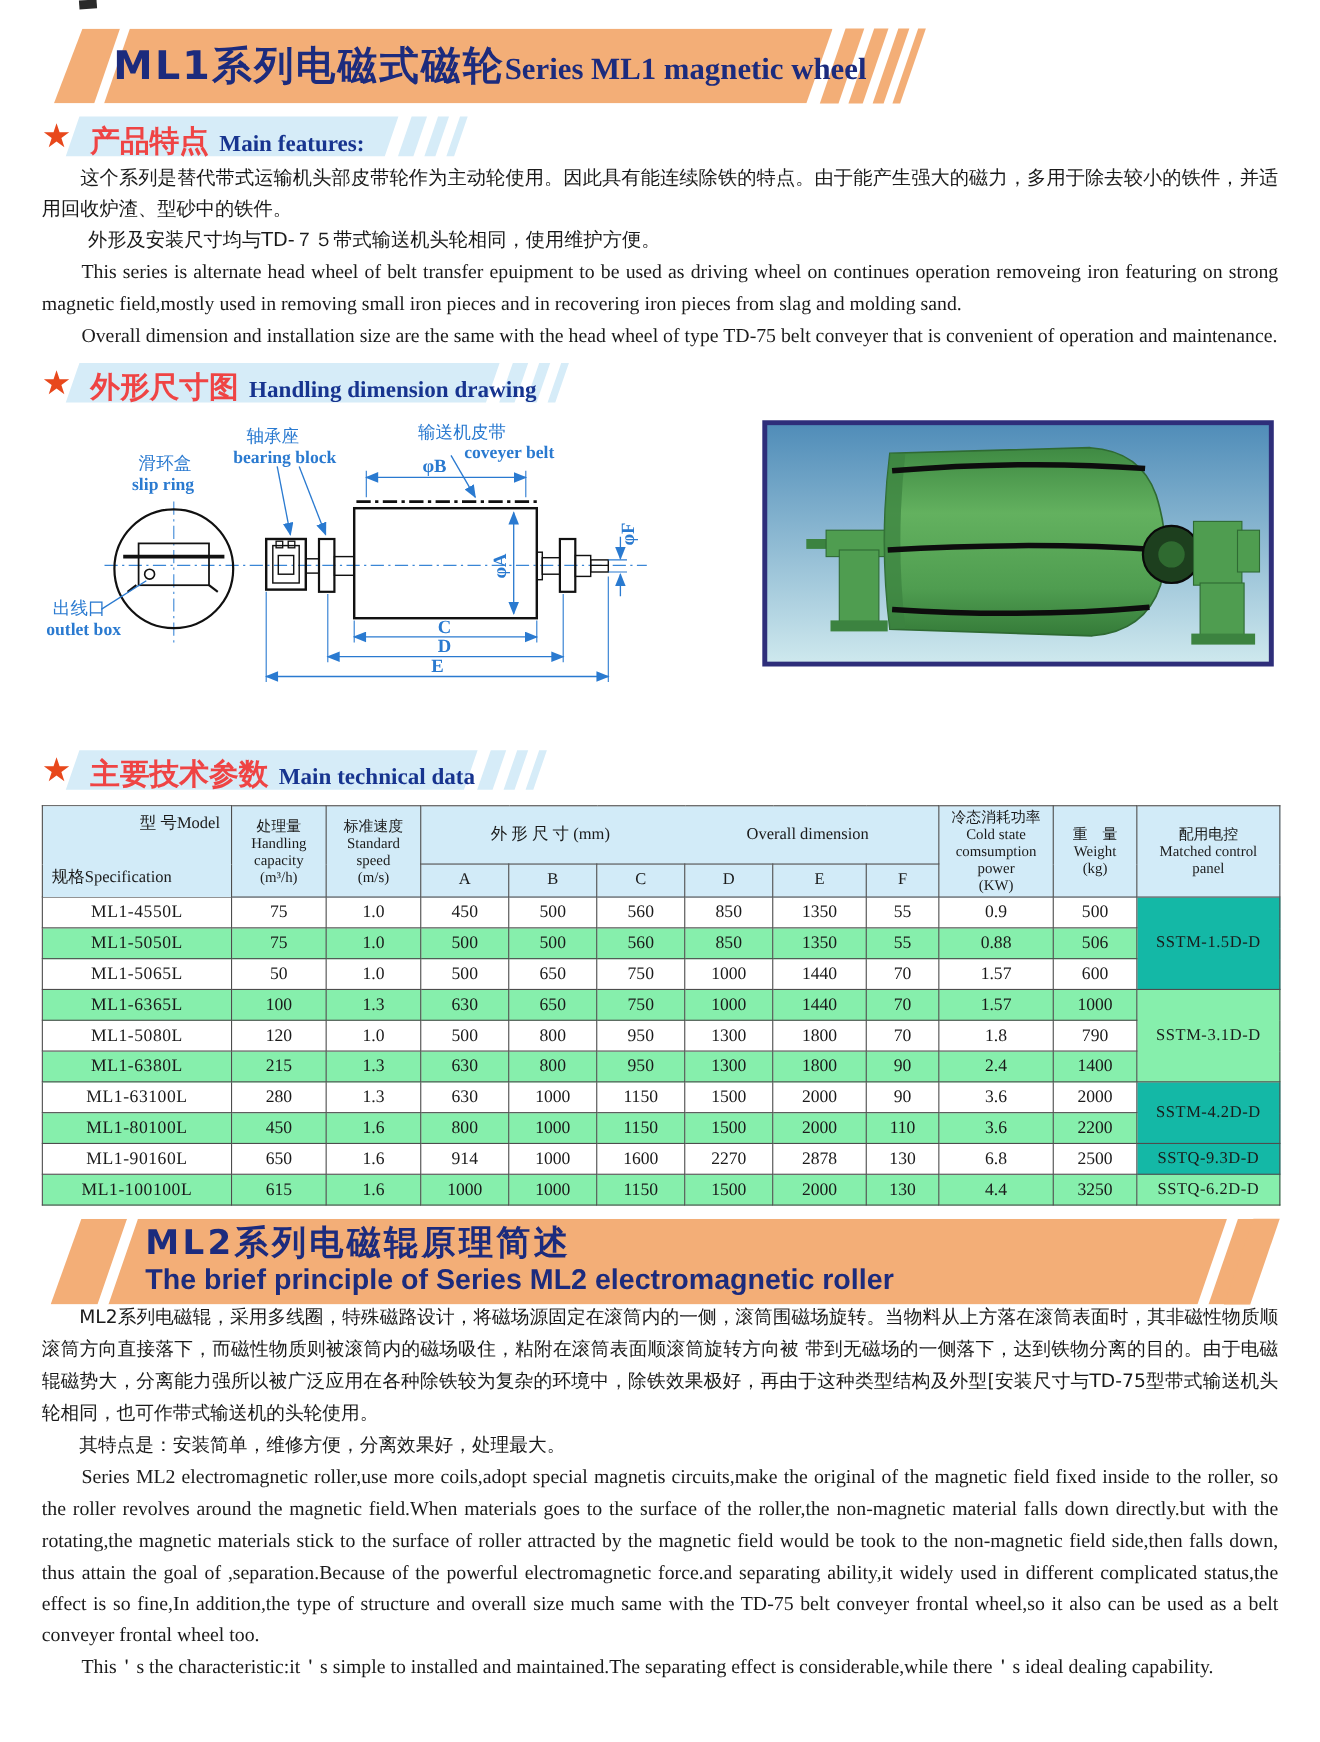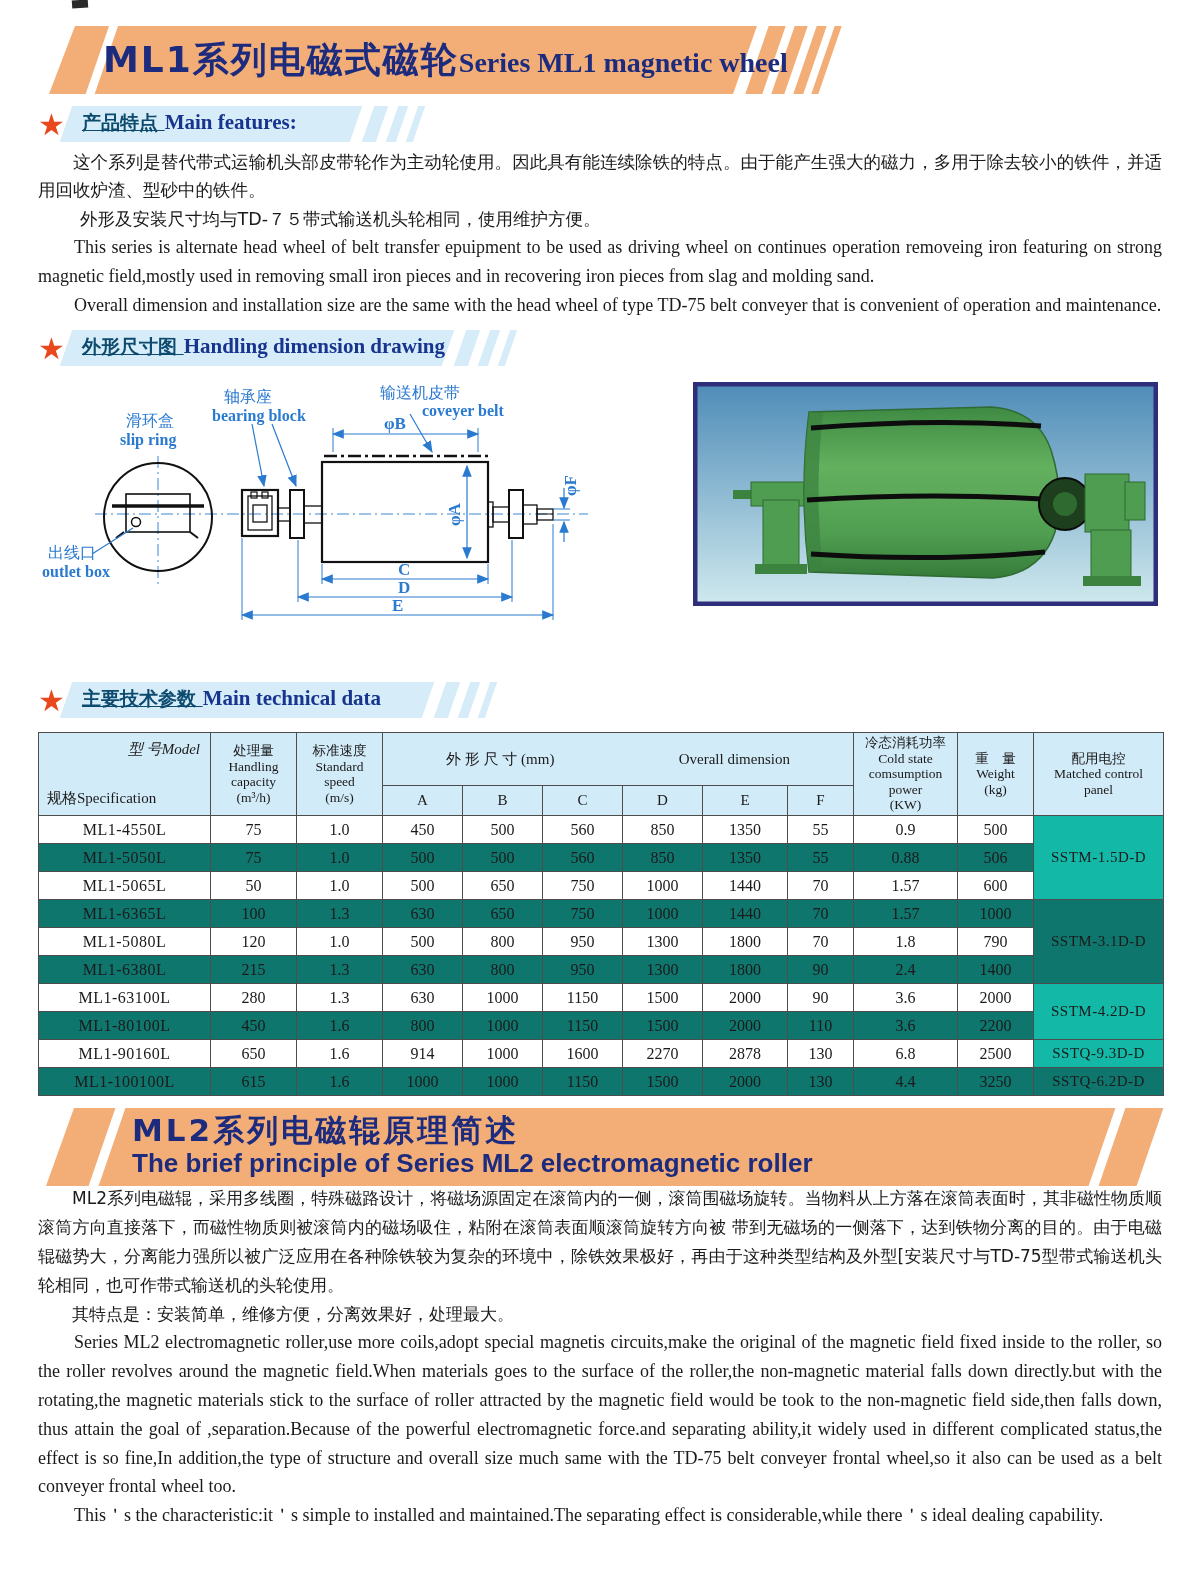--- a/index.html
+++ b/index.html
@@ -23,21 +23,21 @@
   .banner1 .txt { position:absolute; left:58px; top:10px; white-space:nowrap; }
   .banner1 .zh { font-family:"DejaVu Sans",sans-serif; font-weight:bold; font-size:36px; color:#1c2b7d; letter-spacing:2px; }
   .banner1 .en { font-family:"Liberation Serif",serif; font-weight:bold; font-size:28px; color:#1c2b7d; }
 
   
   .sec { position:absolute; left:38px; height:38px; }
   .sec .star { position:absolute; left:0; top:2px; font-size:30px; color:#e8481c; line-height:34px; }
   .sec .bg { position:absolute; left:28px; top:0; height:36px; background:#d6ecf8; transform:skewX(-19deg); }
   .sec .st { position:absolute; top:0; height:36px; background:#d6ecf8; transform:skewX(-19deg); }
   .sec .label { position:absolute; left:44px; top:4px; white-space:nowrap; }
-  .sec .zh { font-family:"DejaVu Sans",sans-serif; font-weight:bold; font-size:19px; color:#0c4a6e;text-decoration:underline; }
+  .sec .zh { font-family:"DejaVu Sans",sans-serif; font-weight:bold; font-size:27px; color:#ef4444; }
   .sec .en { font-family:"Liberation Serif",serif; font-weight:bold; font-size:21px; color:#17348f; }
   .sec-features  { top:106px; } .sec-features  .bg { width:290px; }
   .sec-features  .f1 { left:330px; width:14px; } .sec-features .f2 { left:354px; width:10px; } .sec-features .f3 { left:374px; width:7px; }
   .sec-dimension { top:330px; } .sec-dimension .bg { width:382px; }
   .sec-dimension .f1 { left:422px; width:14px; } .sec-dimension .f2 { left:446px; width:10px; } .sec-dimension .f3 { left:466px; width:7px; }
   .sec-technical { top:682px; } .sec-technical .bg { width:362px; }
   .sec-technical .f1 { left:402px; width:14px; } .sec-technical .f2 { left:426px; width:10px; } .sec-technical .f3 { left:446px; width:7px; }
 
   
   .text1 { position:absolute; left:38px; top:148px; width:1124px; }
@@ -55,28 +55,28 @@
   .photo { position:absolute; left:693px; top:382px; width:465px; height:224px; }
 
   
   table.tech { position:absolute; left:38px; top:732px; width:1125px; border-collapse:collapse; table-layout:fixed; }
   table.tech th, table.tech td { border:1px solid #4d4d4d; text-align:center; vertical-align:middle; }
   table.tech thead th { background:#d2ebf8; font-weight:normal; white-space:pre-line;
                         font-family:"Liberation Serif","DejaVu Sans",serif; font-size:13.5px; line-height:1.15; padding:2px 1px; }
   table.tech thead tr.h1 th { height:44px; }
   table.tech thead tr.h2 th { height:30px; font-size:15px; }
   table.tech td { height:28px; font-family:"Liberation Serif",serif; font-size:16px; }
-  table.tech tr.alt td { background:#0f766e; }
+  table.tech tr.alt td { background:#86efac; }
   table.tech td.model { letter-spacing:0.5px; }
   table.tech td.panel { background:#14b8a6; font-size:15px; letter-spacing:0.5px; }
   table.tech td.pg-striped { background:linear-gradient(to bottom,#cdeaf8 0%,#cdeaf8 33.4%,#ffffff 33.4%,#ffffff 66.7%,#cdeaf8 66.7%,#cdeaf8 100%); }
   table.tech td.pg-blue { background:#cdeaf8; }
   th.diag { position:relative; background:
       linear-gradient(to bottom right,#d2ebf8 49.5%,#4d4d4d 49.5%,#4d4d4d 50.3%,#d2ebf8 50.3%); }
-  th.diag .tr { position:absolute; top:8px; right:10px; font-size:15px;font-style:italic; }
+  th.diag .tr { position:absolute; top:8px; right:10px; font-size:15px; }
   th.diag .bl { position:absolute; bottom:8px; left:8px; font-size:15px; }
   .dims-head { display:flex; justify-content:space-around; align-items:center; height:100%; font-size:15px; }
 
   
   .banner2 { position:absolute; left:40px; top:1108px; width:1122px; height:58px; }
   .banner2 .main { position:absolute; left:0; top:0; width:1122px; height:78px; background:#f3ae77;
                    clip-path:polygon(34px 0, 1122px 0, 1096px 78px, 6px 78px); }
   .banner2 .slashL { position:absolute; left:62px; top:-4px; width:10px; height:86px; background:#fff; transform:skewX(-19deg); border-radius:6px; }
   .banner2 .slashR { position:absolute; left:1062px; top:-4px; width:10px; height:86px; background:#fff; transform:skewX(-19deg); }
   .banner2 .tail { position:absolute; left:1086px; top:0; width:24px; height:78px; background:#f3ae77; transform:skewX(-19deg); }

